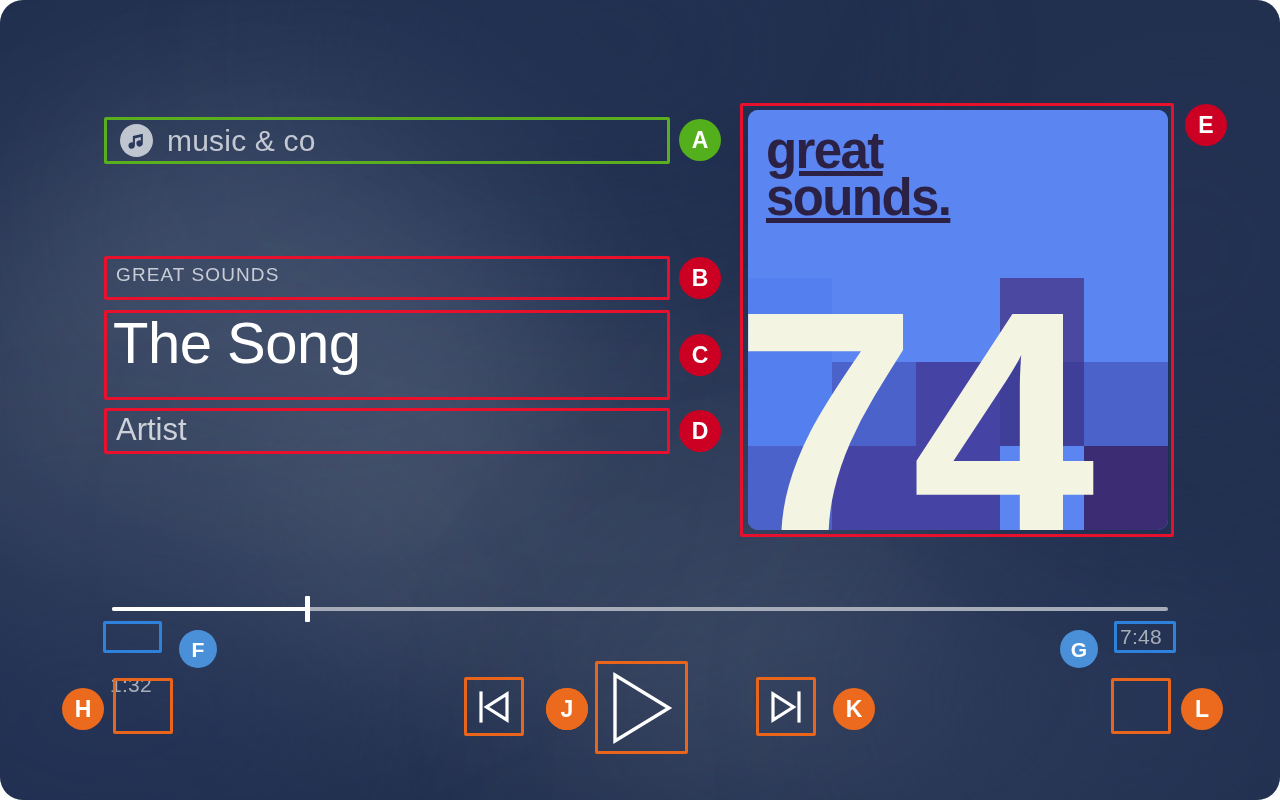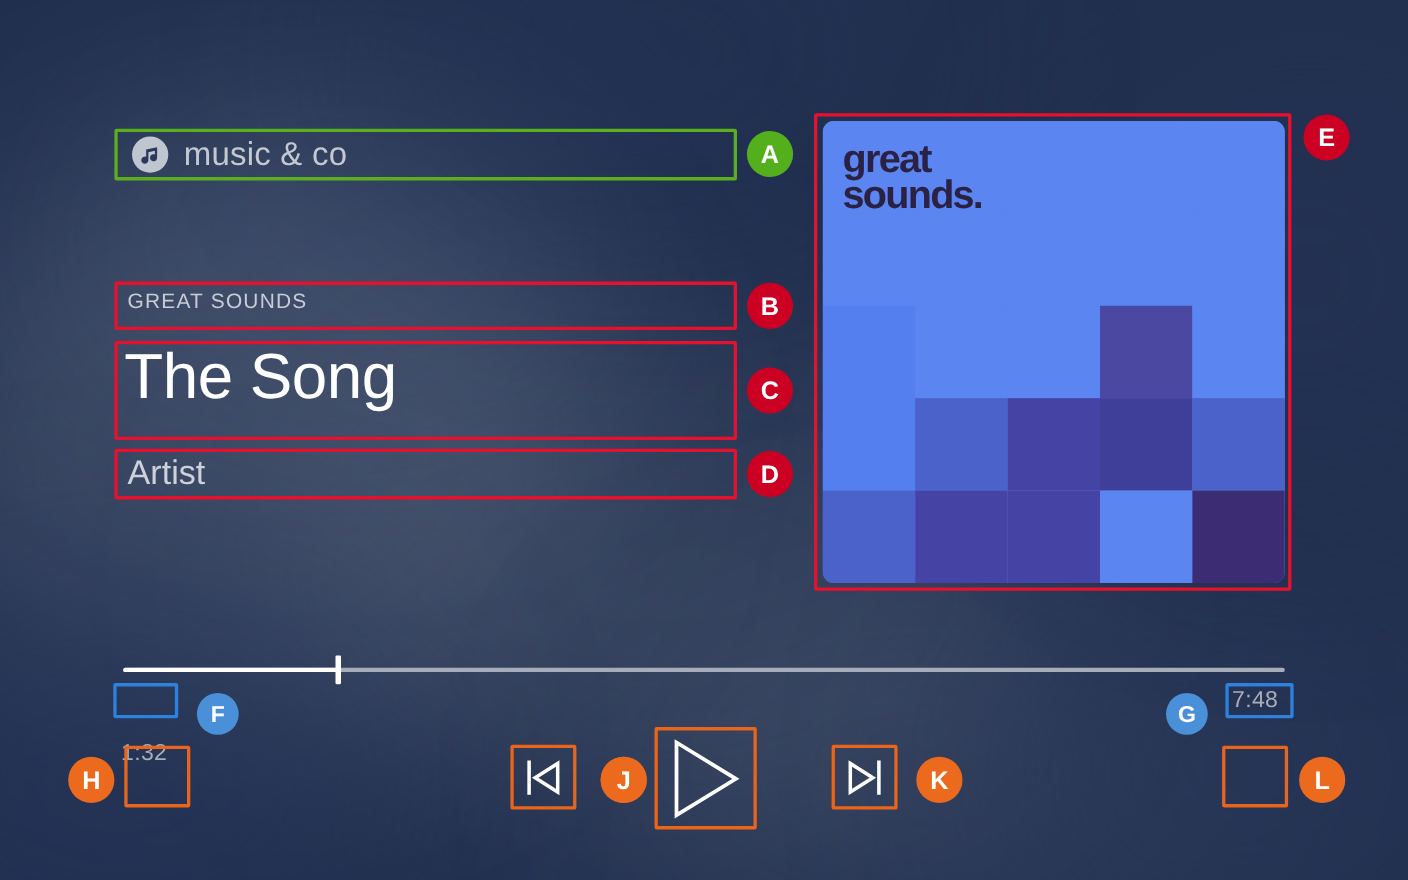--- a/index.html
+++ b/index.html
@@ -11,20 +11,21 @@
     overflow: hidden;
     font-family: "Liberation Sans", sans-serif;
   }
 
   #stage {
     position: relative;
     width: 1280px;
     height: 800px;
     background: #22304f;
     overflow: hidden;
+    border-radius: 23px;
     -webkit-font-smoothing: antialiased;
   }
 
   
   .bgwash {
     position: absolute;
     border-radius: 50%;
     filter: blur(90px);
     pointer-events: none;
   }
@@ -147,25 +148,26 @@
     display: grid;
     grid-template-columns: repeat(5, 1fr);
     grid-template-rows: repeat(5, 1fr);
   }
   #mosaic i { display: block; }
   #art-wordmark {
     position: absolute;
     left: 18px;
     top: 17px;
     color: #2b2145;
-    font-size: 36px;
+    font-size: 51px;
     font-weight: bold;
     line-height: 0.93;
     letter-spacing: -1.6px;
     white-space: pre;
+    text-decoration: underline;
   }
   #art-number {
     position: absolute;
     left: -14px;
     top: 152px;
     width: 448px;
     color: #f4f4e3;
     font-size: 330px;
     font-weight: bold;
     line-height: 1;
@@ -282,20 +284,21 @@
         <i style="background: rgb(63, 62, 153);"></i>
         <i style="background: rgb(74, 98, 201);"></i>
         <i style="background: rgb(74, 98, 201);"></i>
         <i style="background: rgb(69, 67, 163);"></i>
         <i style="background: rgb(69, 67, 163);"></i>
         <i style="background: rgb(91, 133, 240);"></i>
         <i style="background: rgb(59, 44, 116);"></i>
       </div>
     <div id="art-wordmark">great
 sounds.</div>
+    <div id="art-number">74</div>
   </div>
   <div class="abox" style="left:740px; top:103px; width:434px; height:434px;"></div>
   <div class="badge red big" style="left:1185px; top:104px;">E</div>
 
   <div id="progress-track">
     <div id="progress-fill" style="width: 195.36px;"></div>
     <div id="progress-thumb" style="left: 193.36px;"></div>
   </div>
 
   <div class="timelabel" id="time-elapsed">1:32</div>

